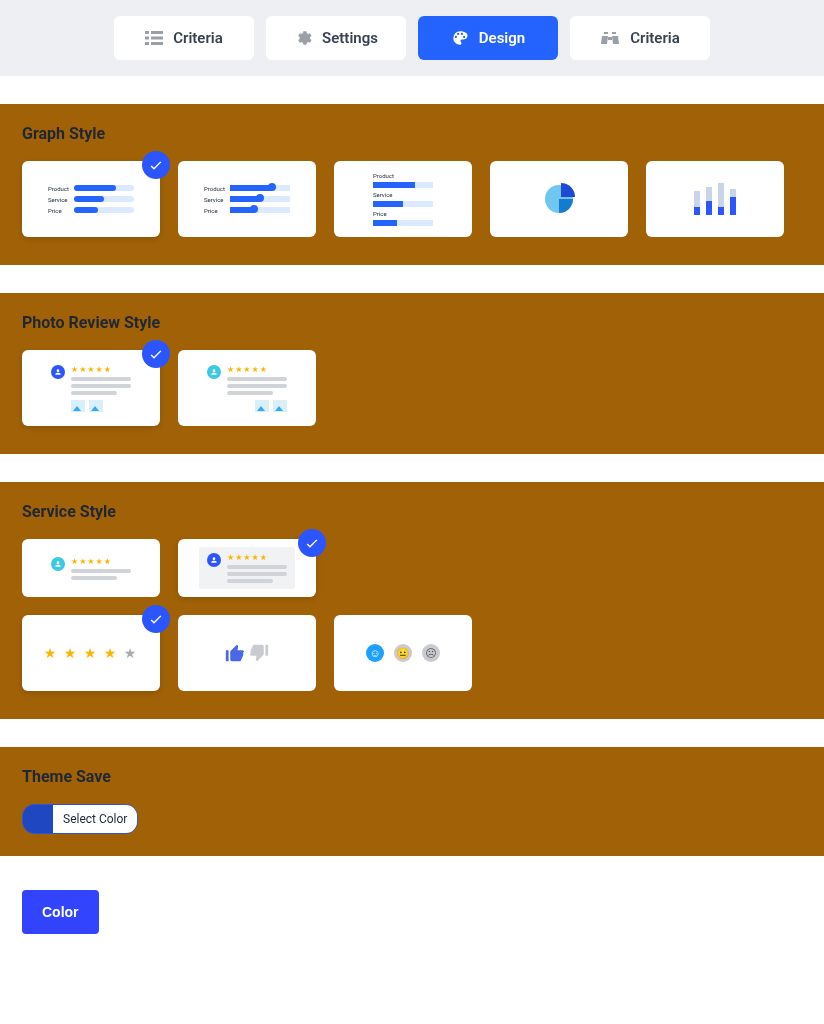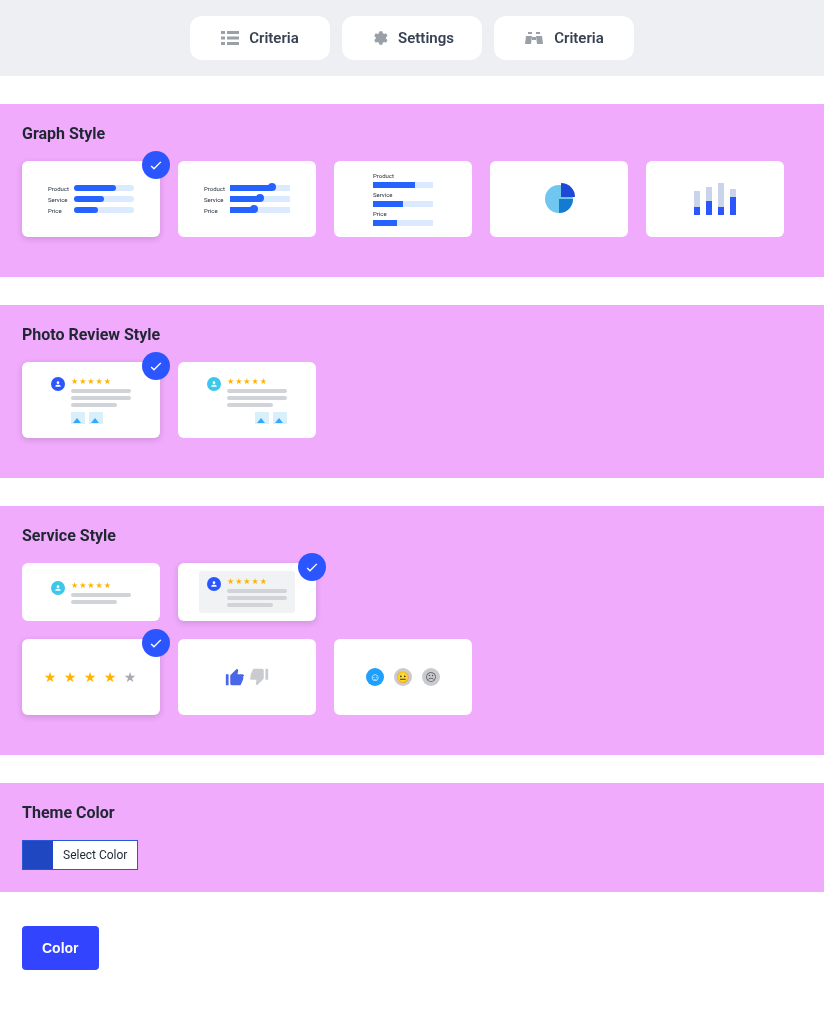--- a/index.html
+++ b/index.html
@@ -13,21 +13,21 @@
   }
   .topbar {
     background: #edeff2;
     padding: 16px 20px;
     display: flex;
     gap: 12px;
     justify-content: center;
   }
   .tab {
     background: #fff;
-    border-radius: 12px;
+    border-radius: 6px;
     padding: 12px 8px;
     display: flex;
     align-items: center;
     justify-content: center;
     gap: 10px;
     font-size: 15px;
     font-weight: 600;
     color: #374151;
     cursor: pointer;
     flex: 1;
@@ -43,23 +43,23 @@
   .tab.active svg path,
   .tab.active svg rect,
   .tab.active svg circle { fill: #fff; }
   .tab:not(.active) svg .fillable,
   .tab:not(.active) svg path,
   .tab:not(.active) svg rect,
   .tab:not(.active) svg circle { fill: #9aa0a8; }
 
   .content { padding: 0; }
   .section {
-    background: #f0abfc;
+    background: #a16207;
     margin-top: 28px;
-    padding: 20px 22px 40px;
+    padding: 20px 22px 28px;
   }
   .section-title {
     font-size: 16px;
     font-weight: 700;
     color: #1f2733;
     margin: 0 0 18px;
   }
   .cards {
     display: flex;
     flex-wrap: wrap;
@@ -113,21 +113,21 @@
   .star-row .grey { color:#a8abb0; }
 
   .thumbs svg { width:22px; height:22px; }
   .emoji-row { display:flex; gap:10px; }
   .emoji-face { width:18px; height:18px; border-radius:50%; display:flex; align-items:center; justify-content:center; font-size:11px; }
 
   .section.theme { padding-bottom:22px; }
   .color-picker {
     display:flex;
     border:1px solid #2b56d8;
-    border-radius:0;
+    border-radius:12px;
     overflow:hidden;
     width: fit-content;
     height: 30px;
   }
   .swatch { width:30px; background:#2047c2; }
   .swatch-label { font-size:12px; color:#1f2937; padding:0 10px; display:flex; align-items:center; background:#fff; }
 
   .save-section { background:#fff; padding:22px; margin-top:12px; }
   .save-btn {
     background:#3344ff;
@@ -158,20 +158,28 @@
     <span>Criteria</span>
   </div>
   <div class="tab">
     <span class="ticon">
       <svg width="18" height="18" viewBox="0 0 24 24">
           <path d="M12 8a4 4 0 100 8 4 4 0 000-8zm9.4 4a7.7 7.7 0 00-.1-1.1l2.1-1.6-2-3.5-2.5 1a7.6 7.6 0 00-1.9-1.1L16.5 3h-4l-.5 2.7a7.6 7.6 0 00-1.9 1.1l-2.5-1-2 3.5 2.1 1.6A7.7 7.7 0 007.6 12c0 .4 0 .7.1 1.1l-2.1 1.6 2 3.5 2.5-1c.6.5 1.2.8 1.9 1.1L12.5 21h4l.5-2.7c.7-.3 1.3-.6 1.9-1.1l2.5 1 2-3.5-2.1-1.6c.1-.4.1-.7.1-1.1z"></path>
         </svg>
     </span>
     <span>Settings</span>
   </div>
+  <div class="tab active">
+    <span class="ticon">
+      <svg width="18" height="18" viewBox="0 0 24 24">
+          <path d="M12 3a9 9 0 100 18c1.3 0 2-.9 2-2 0-.6-.3-1.1-.7-1.5-.4-.4-.7-.9-.7-1.5 0-1.1.9-2 2-2h2.1A5.6 5.6 0 0022 8.4C22 5.4 17.5 3 12 3zM6.5 12a1.5 1.5 0 110-3 1.5 1.5 0 010 3zm3-4a1.5 1.5 0 110-3 1.5 1.5 0 010 3zm5 0a1.5 1.5 0 110-3 1.5 1.5 0 010 3zm3 4a1.5 1.5 0 110-3 1.5 1.5 0 010 3z"></path>
+        </svg>
+    </span>
+    <span>Design</span>
+  </div>
   <div class="tab">
     <span class="ticon">
       <svg width="20" height="16" viewBox="0 0 20 16">
           <path d="M4 2h4v2H4zM12 2h4v2h-4zM2 6h6l-1 8H1zM12 6h6l1 8h-6zM8 7h4v3H8z"></path>
         </svg>
     </span>
     <span>Criteria</span>
   </div>
 </div>
 
@@ -380,21 +388,21 @@
         <div class="emoji-row">
           <div class="emoji-face" style="background:#1ea0ff;color:#fff">☺</div>
           <div class="emoji-face" style="background:#c9cbd0;color:#555">😐</div>
           <div class="emoji-face" style="background:#c9cbd0;color:#555">☹</div>
         </div>
       </div>
     </div>
   </div>
 
   <div class="section theme">
-    <h3 class="section-title">Theme Color</h3>
+    <h3 class="section-title">Theme Save</h3>
     <div class="color-picker">
       <div class="swatch"></div>
       <div class="swatch-label">Select Color</div>
     </div>
   </div>
 
   <div class="save-section">
     <button class="save-btn">Color</button>
   </div>
 </div>

